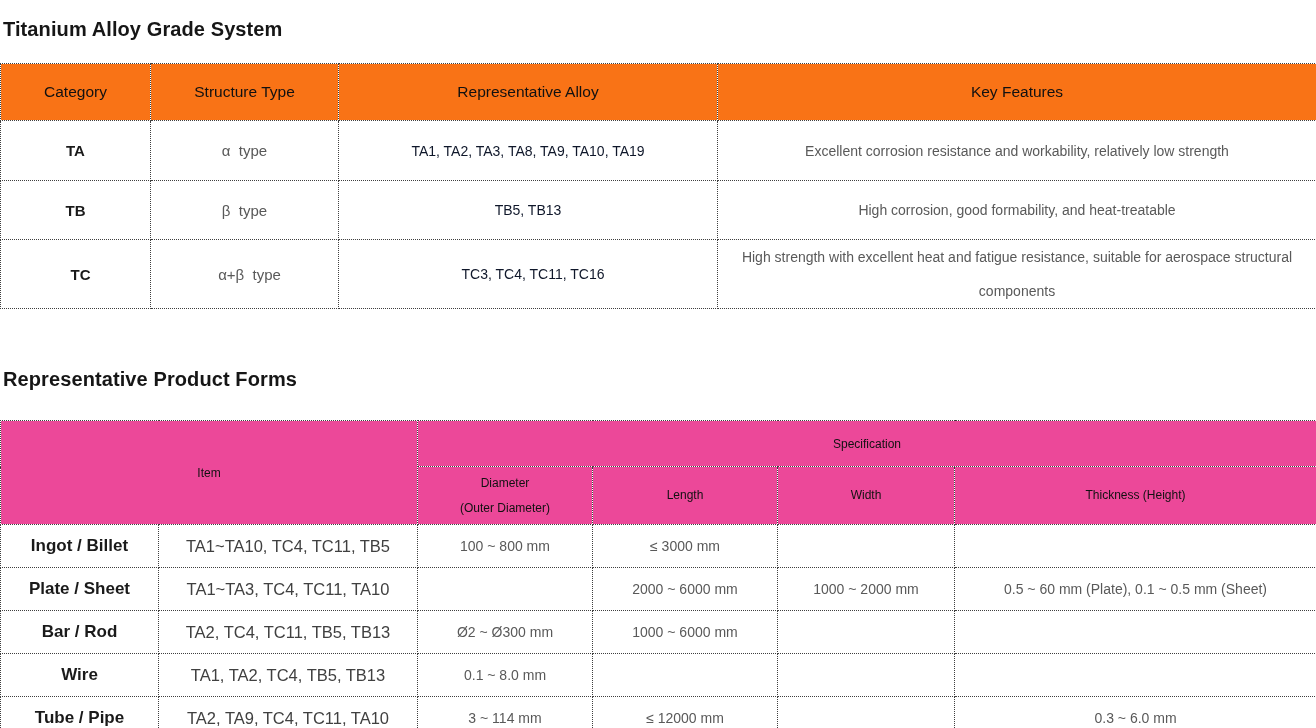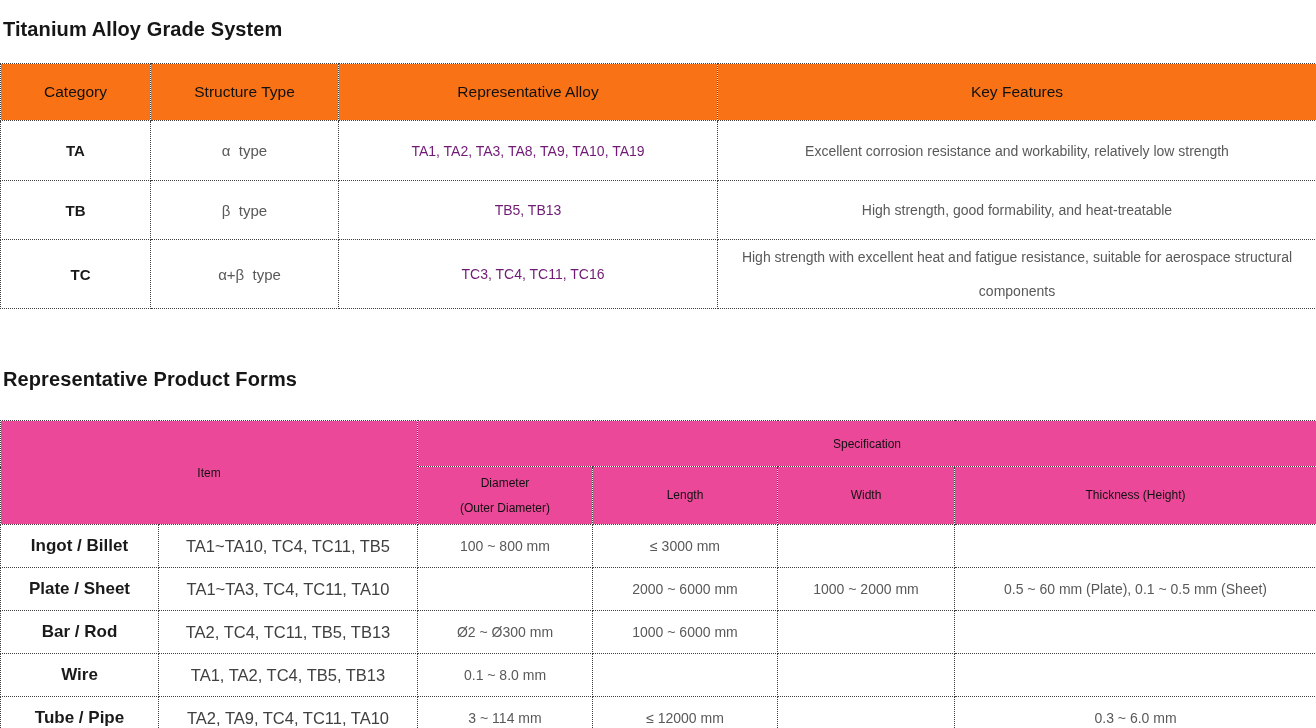--- a/index.html
+++ b/index.html
@@ -52,21 +52,21 @@
     font-size: 15px;
     color: #1a1a1a;
   }
   #grade-table td.structure {
     font-size: 15px;
     color: #595959;
     white-space: pre-wrap;
   }
   #grade-table td.alloys {
     font-size: 14px;
-    color: #701a75;
+    color: #0f172a;
   }
   #grade-table td.features {
     font-size: 14px;
     color: #595959;
     line-height: 34px;
     padding: 0 20px;
   }
   
   #forms-table th {
     font-weight: 400;
@@ -116,21 +116,21 @@
     <tr class="row-ta">
       <td class="cat">TA</td>
       <td class="structure">α  type</td>
       <td class="alloys">TA1, TA2, TA3, TA8, TA9, TA10, TA19</td>
       <td class="features">Excellent corrosion resistance and workability, relatively low strength</td>
     </tr>
     <tr class="row-tb">
       <td class="cat">TB</td>
       <td class="structure">β  type</td>
       <td class="alloys">TB5, TB13</td>
-      <td class="features">High strength, good formability, and heat-treatable</td>
+      <td class="features">High corrosion, good formability, and heat-treatable</td>
     </tr>
     <tr class="row-tc">
       <td class="cat">TC</td>
       <td class="structure">α+β  type</td>
       <td class="alloys">TC3, TC4, TC11, TC16</td>
       <td class="features">High strength with excellent heat and fatigue resistance, suitable for aerospace structural components</td>
     </tr>
   </tbody>
 </table>
 

